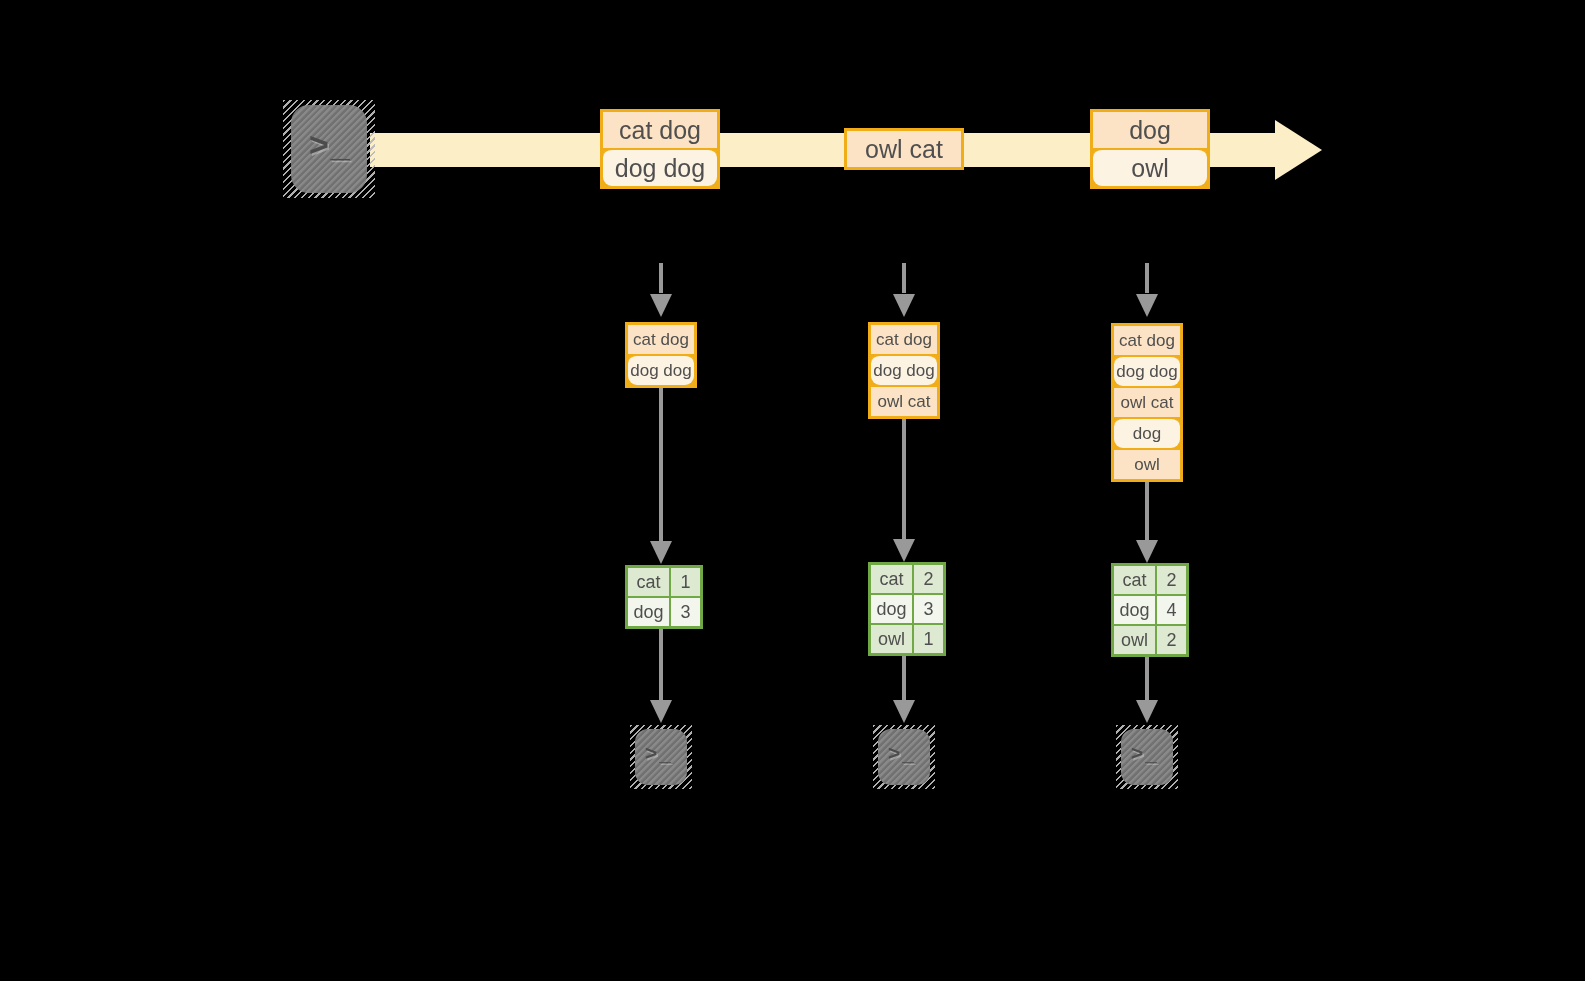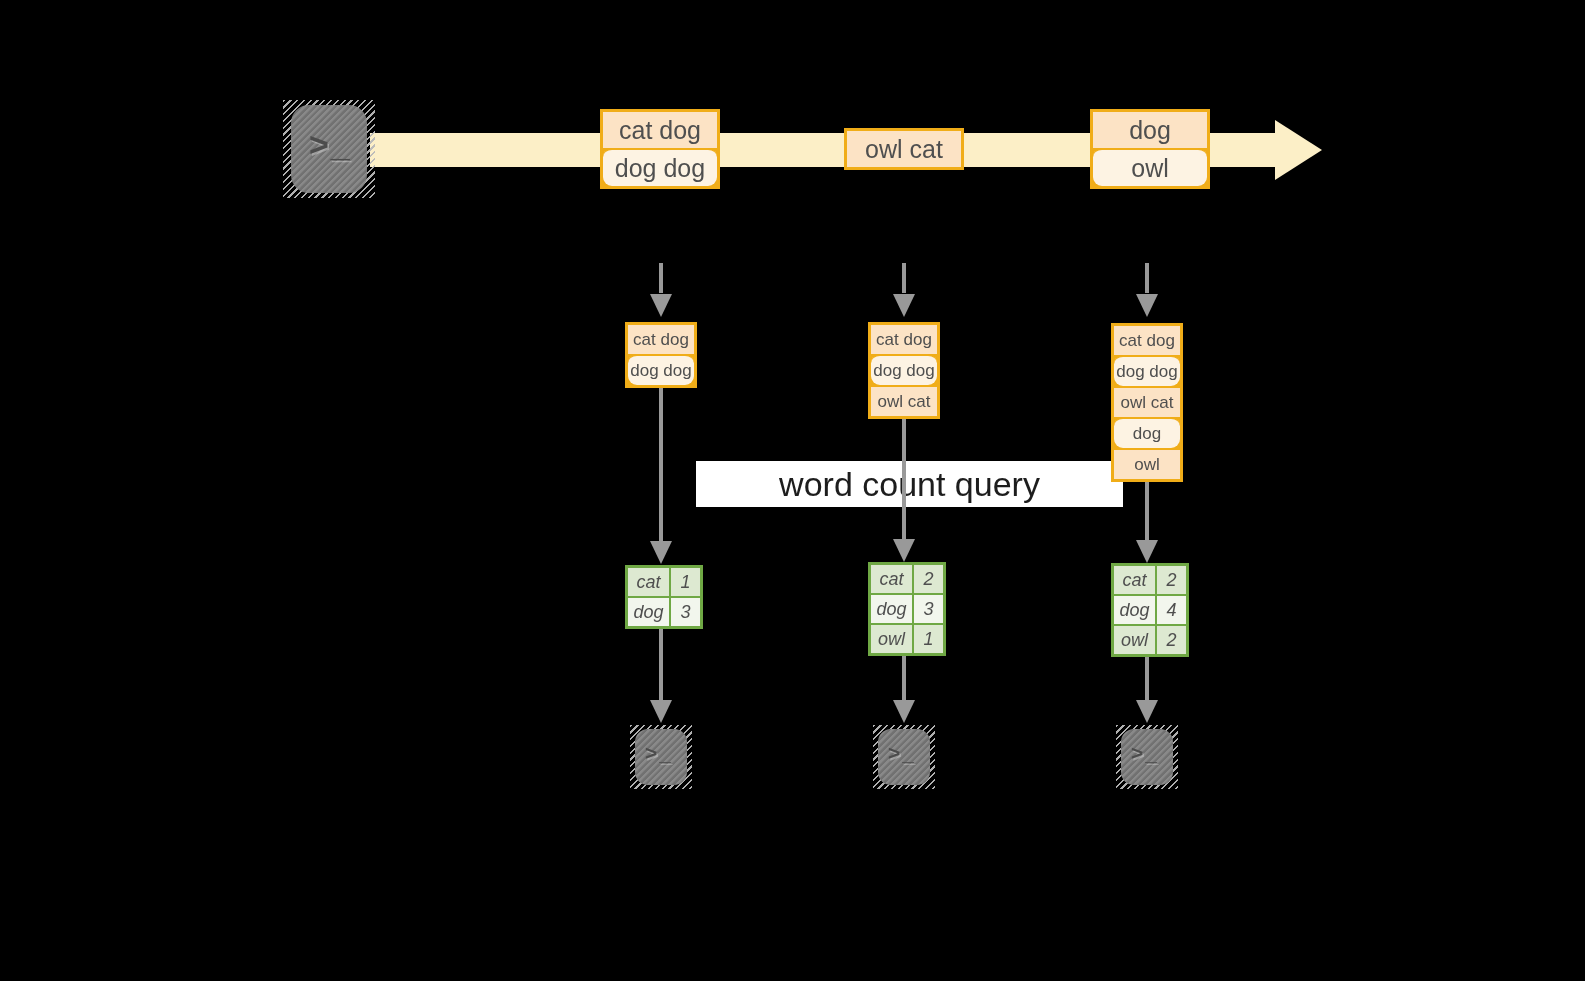--- a/index.html
+++ b/index.html
@@ -53,21 +53,21 @@
     border-left:11px solid transparent;border-right:11px solid transparent;
     border-top:23px solid var(--gray);
   }
   
   .banner{
     position:absolute;left:696px;top:461px;width:427px;height:46px;
     background:var(--banner-bg);color:var(--banner-ink);z-index:1;
     display:flex;align-items:center;justify-content:center;font-size:34px;
   }
   
-  .ctable{position:absolute;width:72px;border:3px solid var(--green);z-index:3;background:var(--green);font-style:italic;}
+  .ctable{position:absolute;width:72px;border:3px solid var(--green);z-index:3;background:var(--green);}
   .crow{display:flex;height:28px;}
   .crow + .crow{border-top:2px solid var(--green);}
   .crow.g1{background:var(--green-dark);}
   .crow.g2{background:var(--green-light);}
   .cword{width:41px;border-right:2px solid var(--green);display:flex;align-items:center;justify-content:center;color:var(--ink);font-size:18px;}
   .cnum{flex:1;display:flex;align-items:center;justify-content:center;color:var(--ink);font-size:18px;}
 </style>
 </head>
 <body>
 
@@ -111,21 +111,20 @@
     <div class="erow sm warm">owl cat</div>
   </div>
   <div class="ebox" style="left:1111px;top:323px;width:66px;">
     <div class="erow sm warm">cat dog</div>
     <div class="erow sm pale">dog dog</div>
     <div class="erow sm warm">owl cat</div>
     <div class="erow sm pale">dog</div>
     <div class="erow sm warm">owl</div>
   </div>
 
-  <div class="banner">word count query</div>
 
   <div class="vline" style="left:659px;top:388px;height:153px;"></div>
   <div class="ahead" style="left:650px;top:541px;"></div>
   <div class="vline" style="left:902px;top:419px;height:121px;"></div>
   <div class="ahead" style="left:893px;top:539px;"></div>
   <div class="vline" style="left:1145px;top:482px;height:59px;"></div>
   <div class="ahead" style="left:1136px;top:540px;"></div>
 
   <div class="ctable" style="left:625px;top:565px;">
     <div class="crow g1">

